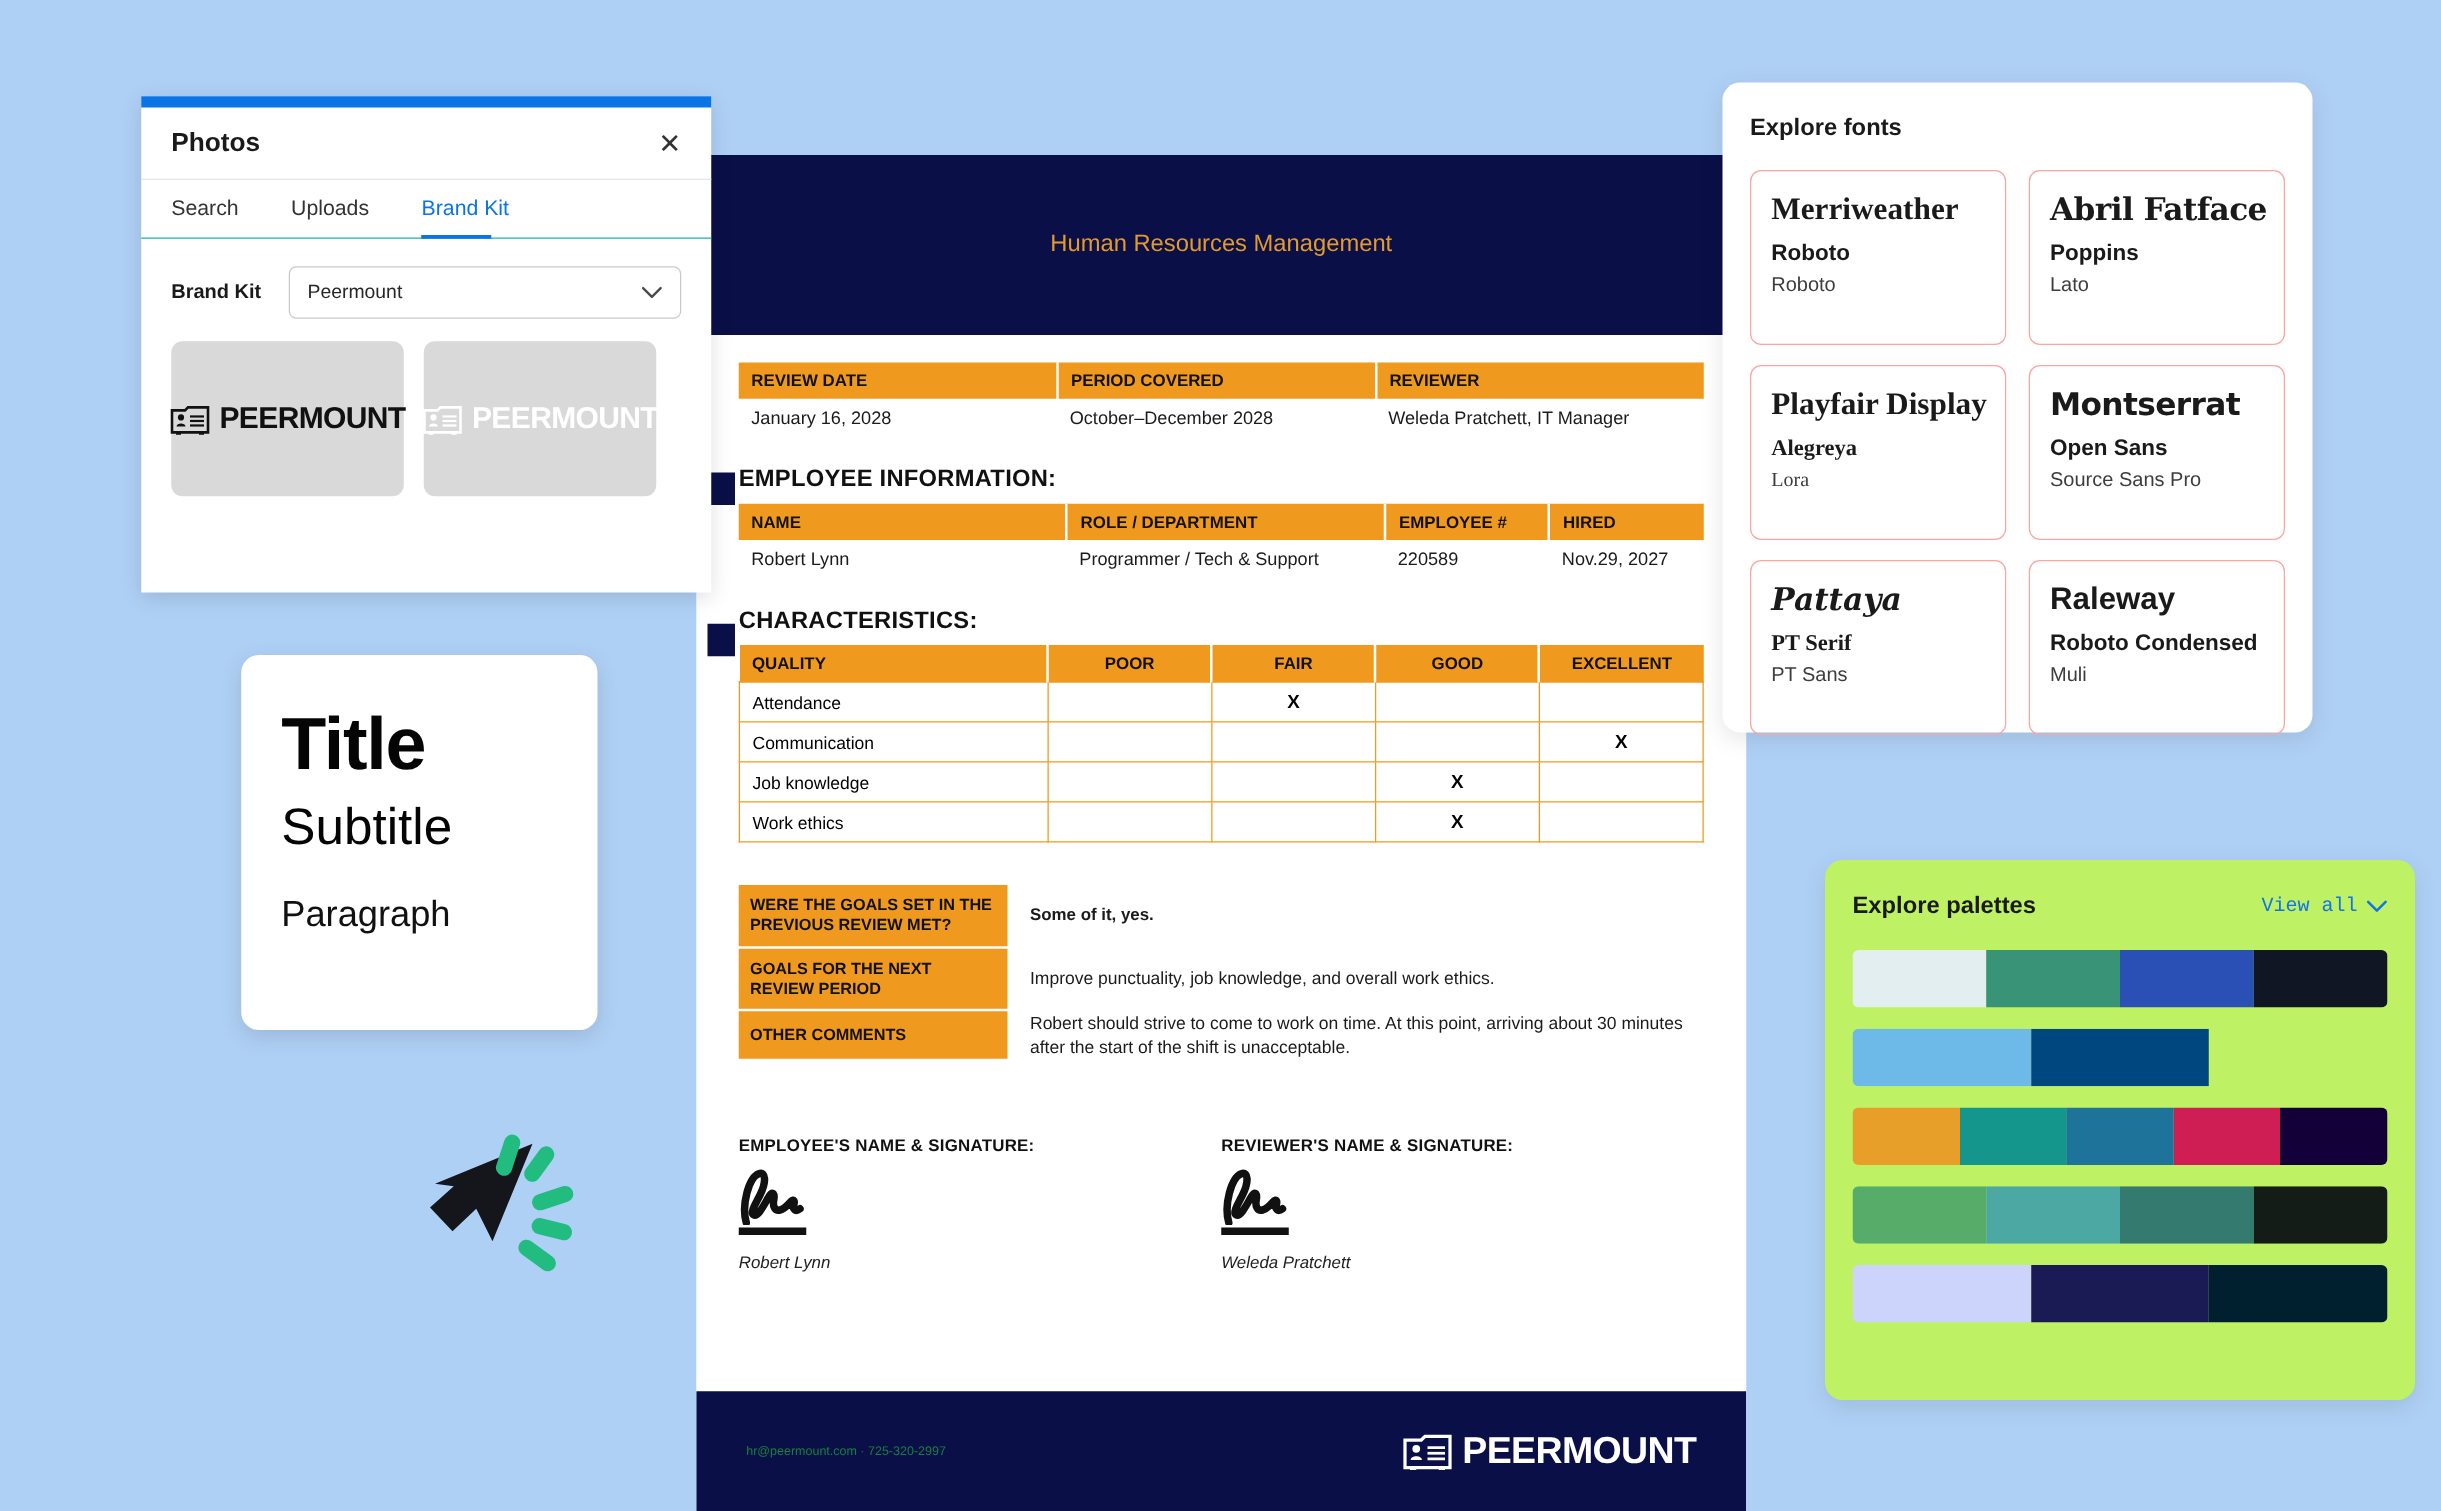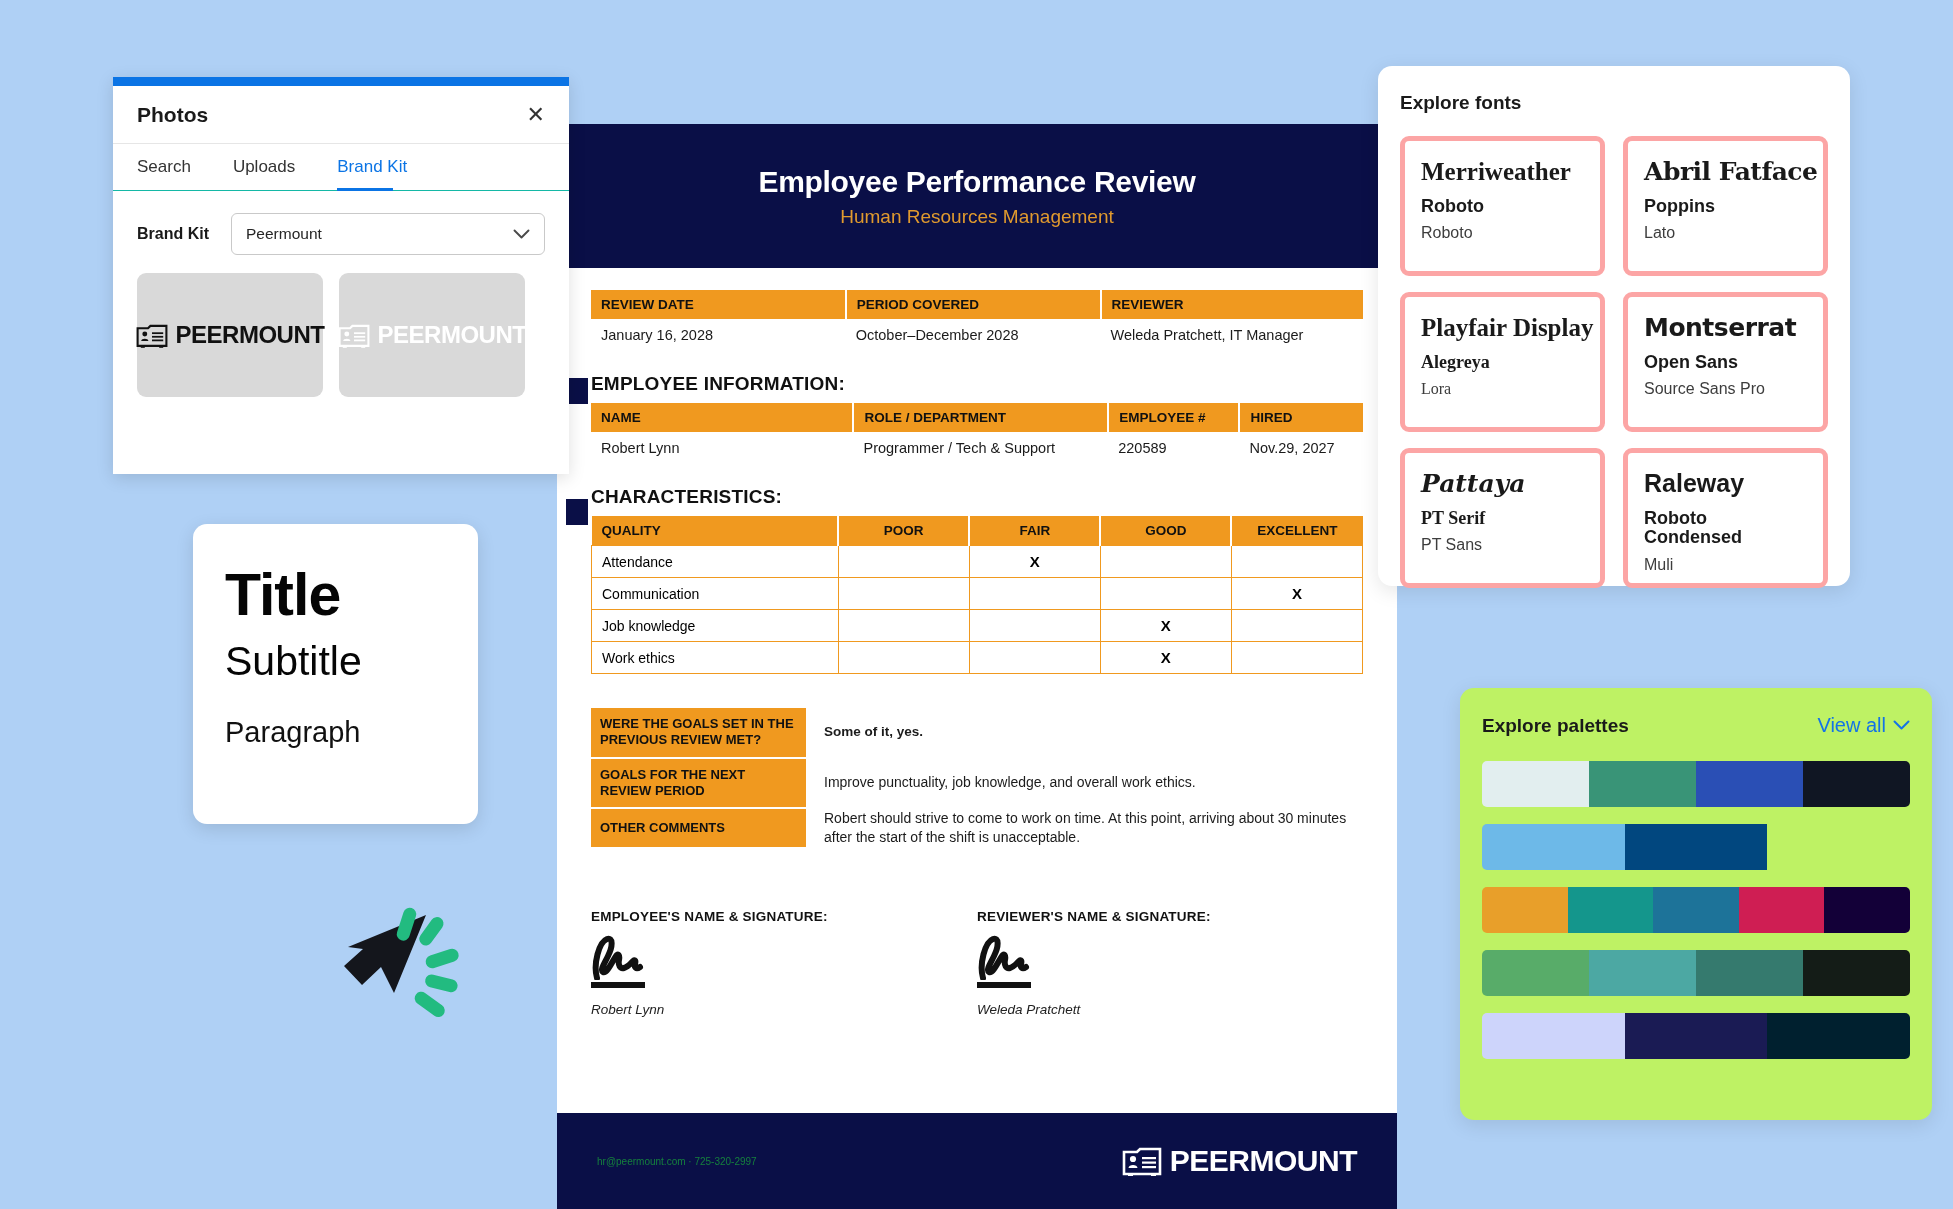--- a/index.html
+++ b/index.html
@@ -184,21 +184,21 @@
     box-shadow: 0 5px 20px rgba(0,0,0,0.10);
     padding: 26px 22px;
   }
   #fonts-heading { font-size: 19px; font-weight: bold; color: #1a1a1a; }
   #fonts-grid {
     margin-top: 22px;
     display: grid; grid-template-columns: 1fr 1fr;
     gap: 16px 18px;
   }
   .font-card {
-    border: 5px solid #fca5a5; border-radius: 9px;
+    border: 1px solid #fca5a5; border-radius: 9px;
     height: 140px; padding: 17px 16px; cursor: pointer;
     overflow: hidden;
   }
   .fc-display { font-size: 25px; color: #1a1a1a; line-height: 1.1; white-space: nowrap; }
   .fc-sub { font-size: 18px; font-weight: bold; color: #1a1a1a; margin-top: 11px; line-height: 1.1; }
   .fc-para { font-size: 16px; color: #3d3d3d; margin-top: 8px; line-height: 1.1; }
   .f-serif { font-family: "Liberation Serif", serif; font-weight: bold; }
   .f-fat { font-family: "DejaVu Serif", serif; font-weight: bold; letter-spacing: -0.5px; }
   .f-playfair { font-family: "Liberation Serif", serif; font-weight: bold; }
   .f-mont { font-family: "DejaVu Sans", sans-serif; font-weight: bold; letter-spacing: -0.5px; }
@@ -212,36 +212,35 @@
   
   #palettes-panel {
     position: absolute; left: 1460px; top: 688px;
     width: 472px; height: 432px;
     background: #bef264; border-radius: 14px;
     box-shadow: 0 5px 20px rgba(0,0,0,0.10);
     padding: 26px 22px;
   }
   #pal-header { display: flex; align-items: center; justify-content: space-between; }
   #pal-heading { font-size: 19px; font-weight: bold; color: #1a1a1a; }
-  #pal-viewall { font-size: 20px; color: #1473e6; cursor: pointer; display: flex; align-items: center; gap: 7px; }
+  #pal-viewall { font-size: 16px; color: #1473e6; cursor: pointer; display: flex; align-items: center; gap: 7px; font-family: Liberation Mono, monospace; }
   #pal-list { margin-top: 24px; display: flex; flex-direction: column; gap: 17px; }
   .pal-row {
     display: flex; height: 46px; border-radius: 5px; overflow: hidden; cursor: pointer;
   }
   .pal-sw { flex: 1; }
 
   
   #cursor { position: absolute; left: 340px; top: 905px; width: 150px; height: 130px; }
 </style>
 </head>
 <body>
 
 <div id="doc">
   <div id="doc-header">
-    <div id="doc-title">Employee Performance Review</div>
     <div id="doc-subtitle">Human Resources Management</div>
   </div>
 
   <div class="doc-body">
 
     <table style="margin-top:22px;">
       <tbody>
           <tr class="t-head">
         <th style="width:33%">REVIEW DATE</th>
         <th style="width:33%">PERIOD COVERED</th>

